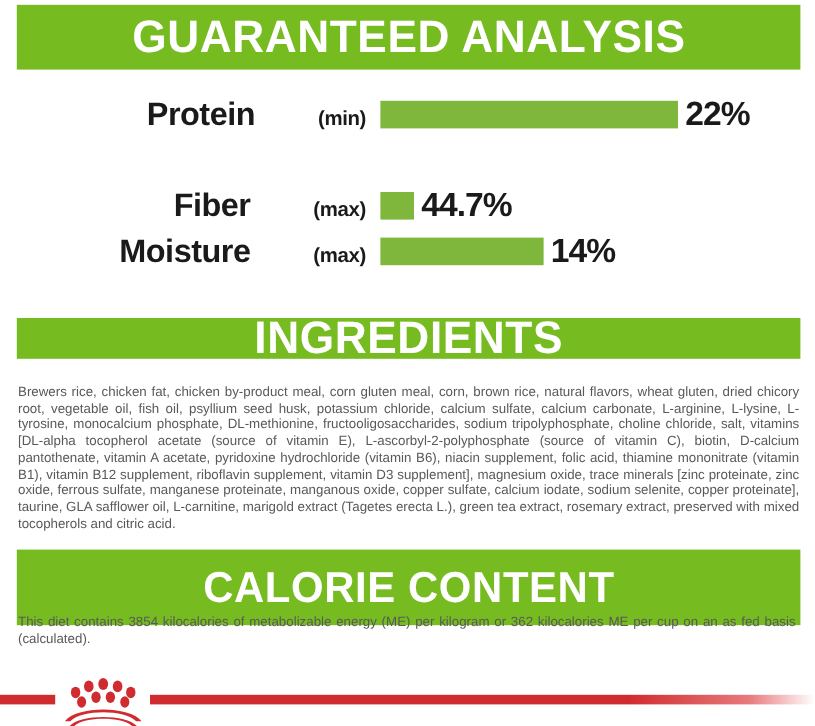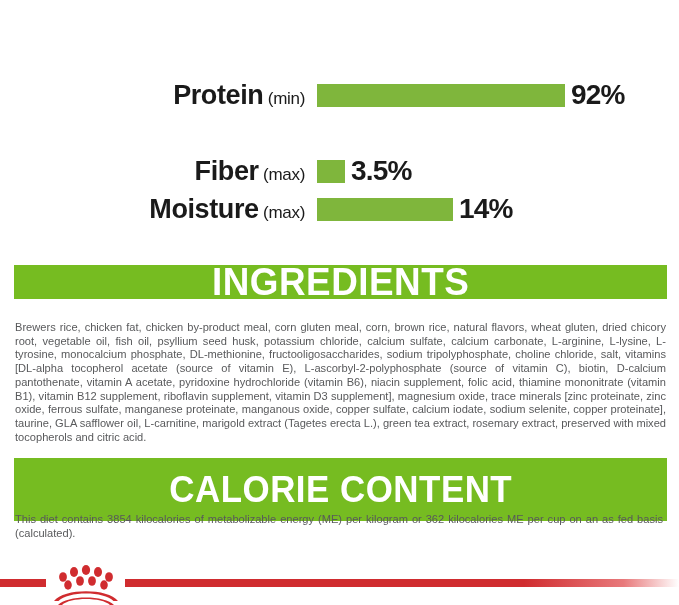--- a/index.html
+++ b/index.html
@@ -72,22 +72,23 @@
     box-sizing: border-box;
     white-space: nowrap;
     font-weight: bold;
     font-size: 27px;
     color: #1a1a1a;
     letter-spacing: -0.4px;
     line-height: 1;
   }
   .nutrient-qualifier {
     font-size: 17px;
-    font-weight: normal;
+    font-weight: bold;
     letter-spacing: -0.3px;
+    padding-left: 48px;
   }
   .bar-zone {
     position: relative;
     flex: 1;
     height: 38px;
     display: flex;
     align-items: center;
     padding-left: 12px;
     box-sizing: border-box;
   }
@@ -151,43 +152,46 @@
     top: 0px;
     width: 80px;
     height: 43px;
   }
 </style>
 </head>
 <body>
 
 <div class="page">
 
+  <div class="section-banner" id="banner-analysis">
+    <span class="banner-text">GUARANTEED ANALYSIS</span>
+  </div>
 
   <div class="analysis-chart">
 
     <div class="analysis-row">
       <div class="nutrient-label">
         <span>Protein</span><span class="nutrient-qualifier"> (min)</span>
       </div>
       <div class="bar-zone">
         <div class="bar" style="width: 248px; background: rgb(127, 182, 60);"></div>
-        <span class="bar-value">92%</span>
+        <span class="bar-value">22%</span>
       </div>
     </div>
 
     <div class="analysis-row">
     </div>
 
     <div class="analysis-row">
       <div class="nutrient-label">
         <span>Fiber</span><span class="nutrient-qualifier"> (max)</span>
       </div>
       <div class="bar-zone">
         <div class="bar" style="width: 28px; background: rgb(127, 182, 60);"></div>
-        <span class="bar-value">3.5%</span>
+        <span class="bar-value">44.7%</span>
       </div>
     </div>
 
     <div class="analysis-row">
       <div class="nutrient-label">
         <span>Moisture</span><span class="nutrient-qualifier"> (max)</span>
       </div>
       <div class="bar-zone">
         <div class="bar" style="width: 136px; background: rgb(127, 182, 60);"></div>
         <span class="bar-value">14%</span>

